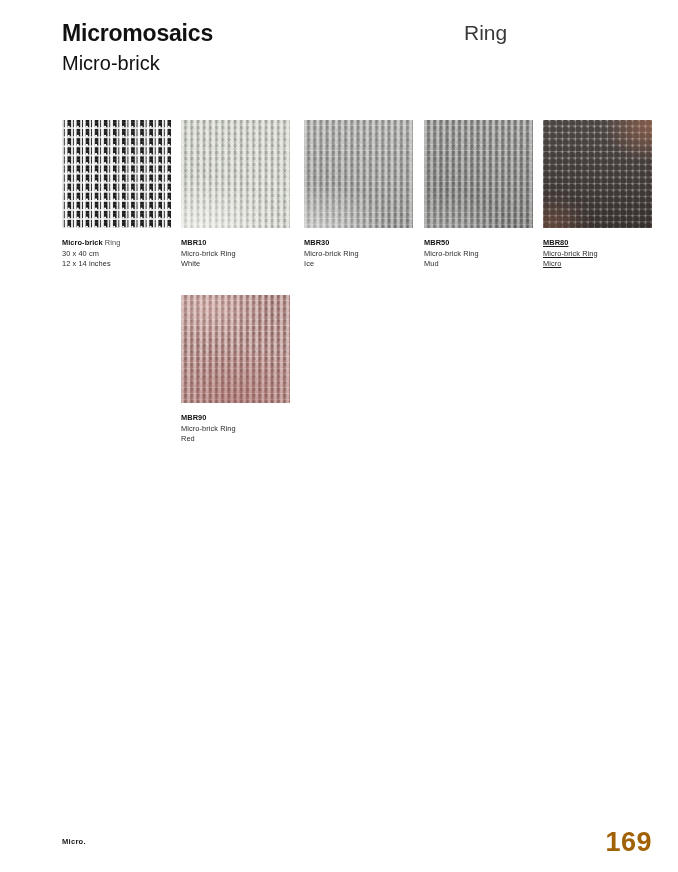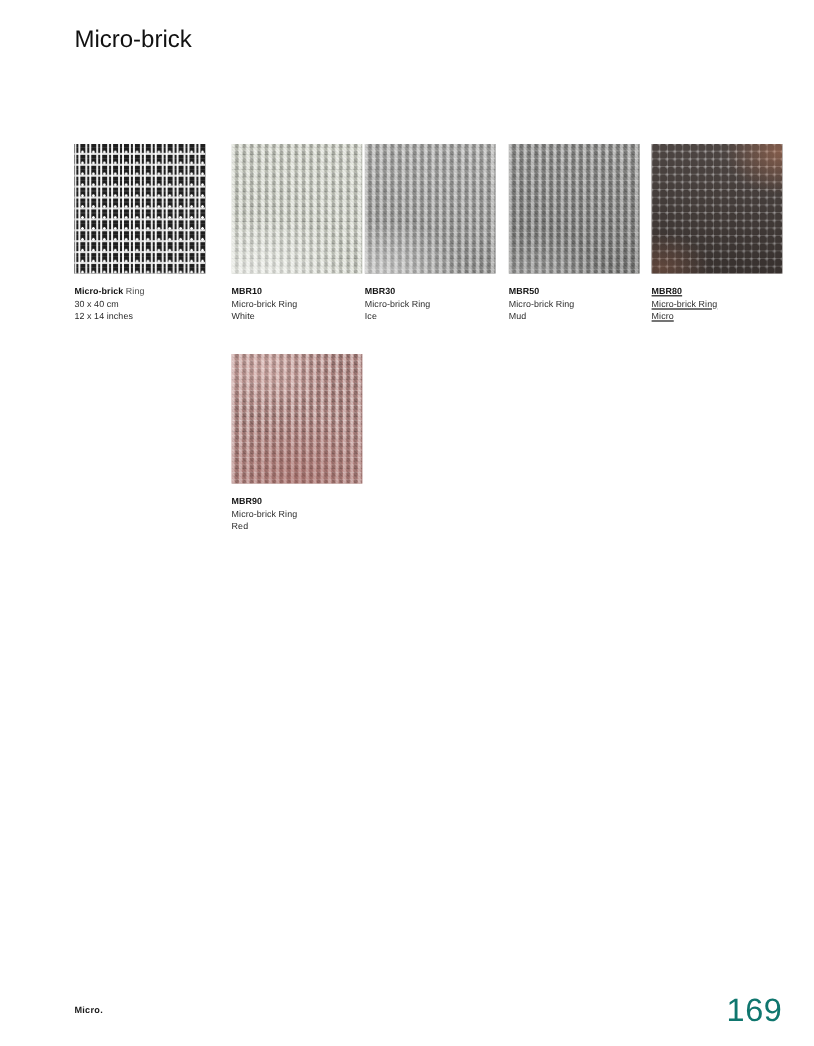--- a/index.html
+++ b/index.html
@@ -62,21 +62,21 @@
   .row {
     position: relative;
     height: 175px;
   }
   .cell {
     position: absolute;
     top: 0;
     width: 119px;
   }
   .cell.c0 { left: 0px; }
-  .cell.c1 { left: 131px; }
+  .cell.c1 { left: 119px; }
   .cell.c2 { left: 242px; }
   .cell.c3 { left: 362px; }
   .cell.c4 { left: 481px; text-decoration: underline; }
 
   .swatch {
     width: 109px;
     height: 108px;
     position: relative;
     overflow: hidden;
     background-color: #cfcfcf;
@@ -226,29 +226,33 @@
     font-size: 7.6px;
     font-weight: bold;
     letter-spacing: 0.25px;
     color: #1a1a1a;
   }
   .footer-page {
     position: absolute;
     right: 26px;
     bottom: 14px;
     font-size: 27px;
-    font-weight: normal;
-    color: #0f766e;
+    font-weight: bold;
+    color: #a16207;
     letter-spacing: 0.5px;
   }
 </style>
 </head>
 <body>
 
 <div class="page-header">
+  <div class="title-row">
+    <span class="title-main">Micromosaics</span>
+    <span class="title-right">Ring</span>
+  </div>
   <div class="title-sub">Micro-brick</div>
 </div>
 
 <div class="grid">
 
   <div class="row">
 
     <div class="cell c0">
       <div class="swatch tex-mono">
         <div class="dots"></div>

